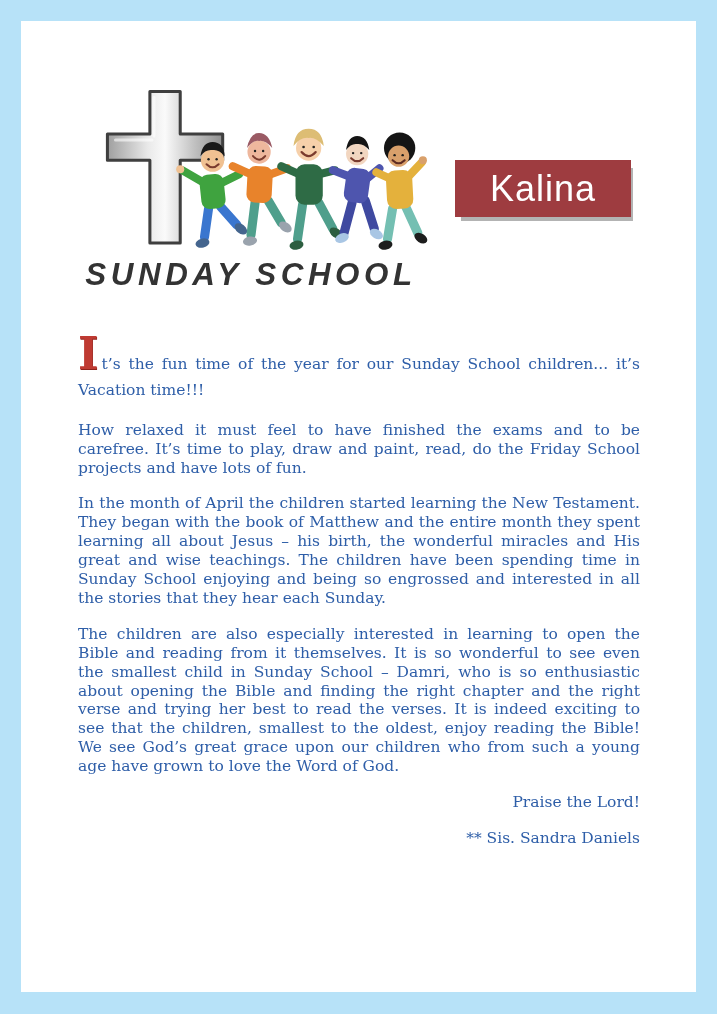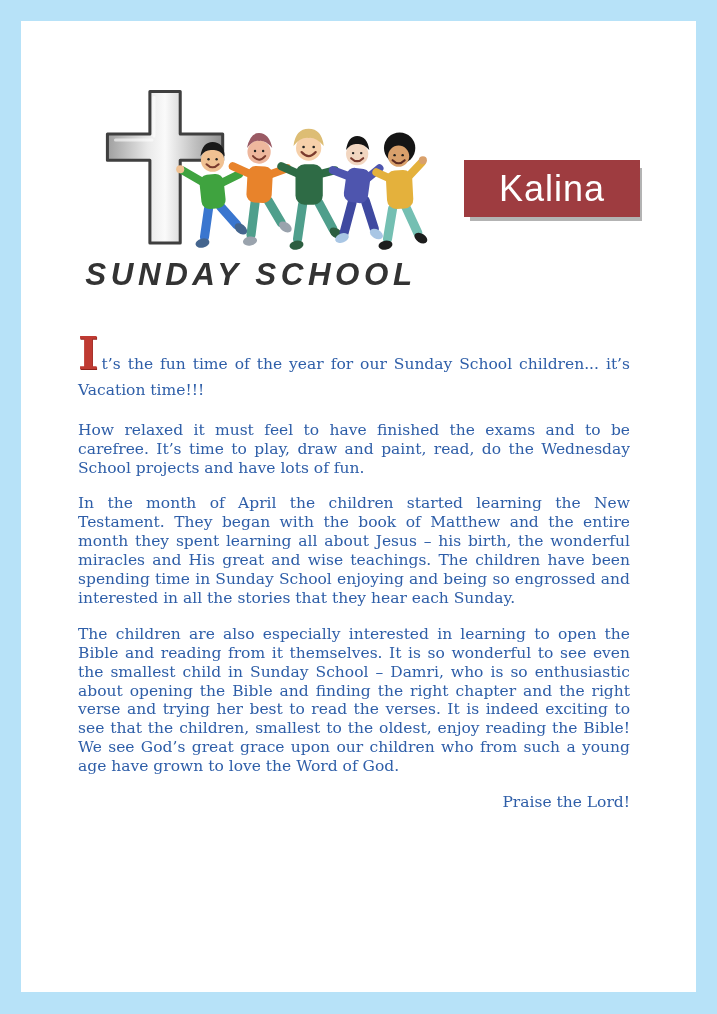--- a/index.html
+++ b/index.html
@@ -26,35 +26,35 @@
   
   .logo{
     position:absolute;left:48px;top:64px;width:364px;height:208px;font-style:italic;
   }
   .logo svg{display:block;width:100%;height:100%;}
   
   .kalina{
     position:absolute;left:434px;top:139px;width:176px;height:57px;
     background:var(--kalina-red);
     box-shadow:4px 6px 0 -2px #b3b3b3;
-    display:flex;align-items:center;justify-content:center;margin-left:9px;
+    display:flex;align-items:center;justify-content:center;
   }
   .kalina span{
     font-family:"Liberation Sans", sans-serif;
     color:var(--kalina-text);
     font-size:36px;line-height:1;letter-spacing:1px;
   }
   
   .article{
     position:absolute;left:57px;top:330px;width:562px;
     color:var(--body-text-blue);
     font-size:15.5px;line-height:1.22;
     text-align:justify;
   }
-  .article p{margin:0 10px 17px 0;}
+  .article p{margin:0 0 17px 0;}
   .intro{line-height:1.7;}
   .dropcap{
     font-size:44px;line-height:0;font-weight:bold;
     color:var(--dropcap-red);
     margin-right:3px;
     text-shadow:0.5px 0.5px 0 #8e221c;
   }
   .closing,.signature{text-align:right;}
 </style>
 </head>
@@ -162,19 +162,20 @@
       <text x="180" y="197" text-anchor="middle" font-family="Liberation Sans, sans-serif" font-size="31" font-weight="bold" letter-spacing="4.5" fill="#333333">SUNDAY SCHOOL</text>
     </svg>
   </div>
 
   <div class="kalina">
     <span>Kalina</span>
   </div>
 
   <div class="article">
     <p class="intro"><span class="dropcap">I</span><span>t’s the fun time of the year for our Sunday School children... it’s Vacation time!!!</span></p>
-    <p>How relaxed it must feel to have finished the exams and to be carefree. It’s time to play, draw and paint, read, do the Wednesday School projects and have lots of fun.</p>
+    <p>How relaxed it must feel to have finished the exams and to be carefree. It’s time to play, draw and paint, read, do the Friday School projects and have lots of fun.</p>
     <p>In the month of April the children started learning the New Testament. They began with the book of Matthew and the entire month they spent learning all about Jesus – his birth, the wonderful miracles and His great and wise teachings.  The children have been spending time in Sunday School enjoying and being so engrossed and interested in all the stories that they hear each Sunday.</p>
     <p>The children are also especially interested in learning to open the Bible and reading from it themselves. It is so wonderful to see even the smallest child in Sunday School – Damri, who is so enthusiastic about opening the Bible and finding the right chapter and the right verse and trying her best to read the verses. It is indeed exciting to see that the children, smallest to the oldest, enjoy reading the Bible! We see God’s great grace upon our children who from such a young age have grown to love the Word of God.</p>
     <p class="closing">Praise the Lord!</p>
+    <p class="signature">** Sis. Sandra Daniels</p>
   </div>
 
 </div>
 
 </body></html>

